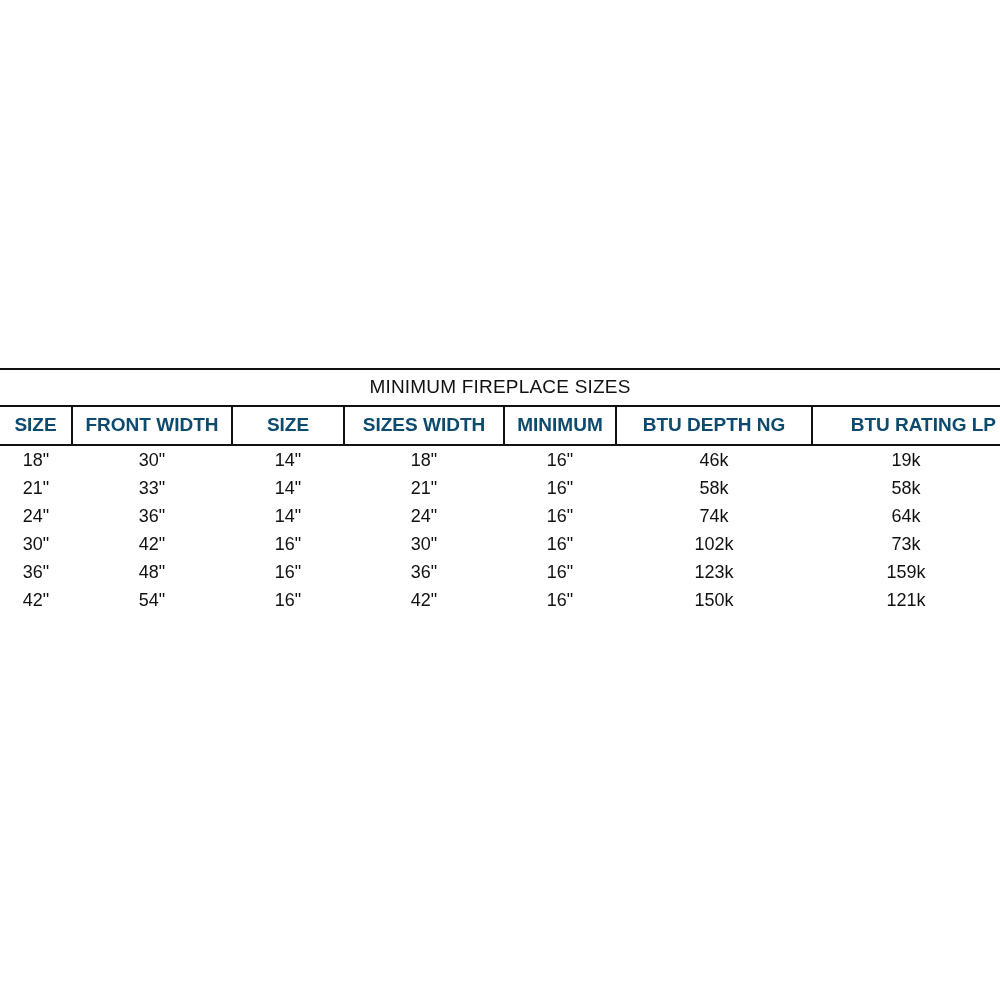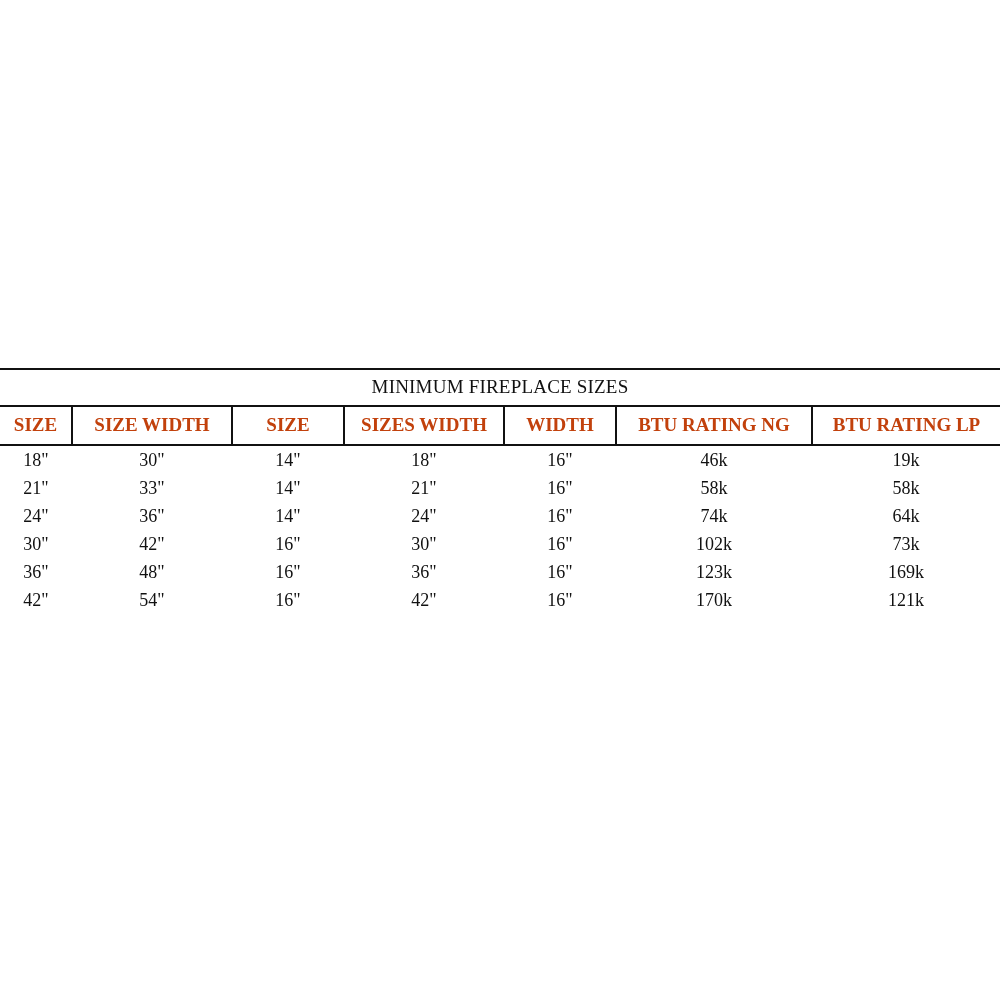--- a/index.html
+++ b/index.html
@@ -22,21 +22,20 @@
     top: 0;
     width: 1000px;
     height: 1000px;
   }
 
   .table-wrap {
     position: absolute;
     left: 0;
     top: 368px;
     width: 912px;
-    font-family: Liberation Serif, serif;
   }
 
   table.sizes {
     width: 1000px;
     border-collapse: collapse;
     table-layout: fixed;
   }
 
   table.sizes caption {
     caption-side: top;
@@ -47,30 +46,31 @@
     padding: 6px 0 7px 0;
     border-top: 2px solid #111111;
     border-bottom: 2px solid #111111;
     text-align: center;
     background: #ffffff;
   }
 
   table.sizes th {
     font-size: 19px;
     font-weight: 700;
-    color: #c2410c;
+    color: #0c4a6e;
     text-align: center;
     padding: 7px 4px 8px 4px;
     border-right: 2px solid #111111;
     border-bottom: 2px solid #111111;
     white-space: nowrap;
     margin-top: 11px;
   }
   table.sizes th:last-child {
     border-right: none;
+    text-align: right;
   }
 
   table.sizes td {
     font-size: 18px;
     font-weight: 400;
     color: #111111;
     text-align: center;
     padding: 2px 4px 2px 4px;
     line-height: 24px;
     white-space: nowrap;
@@ -97,25 +97,25 @@
         <col class="c-depth">
         <col class="c-back">
         <col class="c-height">
         <col class="c-btung">
         <col class="c-btulp">
       </colgroup>
       <caption>MINIMUM FIREPLACE SIZES</caption>
       <thead>
         <tr>
           <th>SIZE</th>
-          <th>SIZE WIDTH</th>
+          <th>FRONT WIDTH</th>
           <th>SIZE</th>
           <th>SIZES WIDTH</th>
-          <th>WIDTH</th>
-          <th>BTU RATING NG</th>
+          <th>MINIMUM</th>
+          <th>BTU DEPTH NG</th>
           <th>BTU RATING LP</th>
         </tr>
       </thead>
       <tbody>
         <tr>
           <td>18"</td>
           <td>30"</td>
           <td>14"</td>
           <td>18"</td>
           <td>16"</td>
@@ -149,27 +149,27 @@
           <td>102k</td>
           <td>73k</td>
         </tr>
         <tr>
           <td>36"</td>
           <td>48"</td>
           <td>16"</td>
           <td>36"</td>
           <td>16"</td>
           <td>123k</td>
-          <td>169k</td>
+          <td>159k</td>
         </tr>
         <tr>
           <td>42"</td>
           <td>54"</td>
           <td>16"</td>
           <td>42"</td>
           <td>16"</td>
-          <td>170k</td>
+          <td>150k</td>
           <td>121k</td>
         </tr>
       </tbody>
     </table>
   </div>
 </div>
 
 </body></html>

